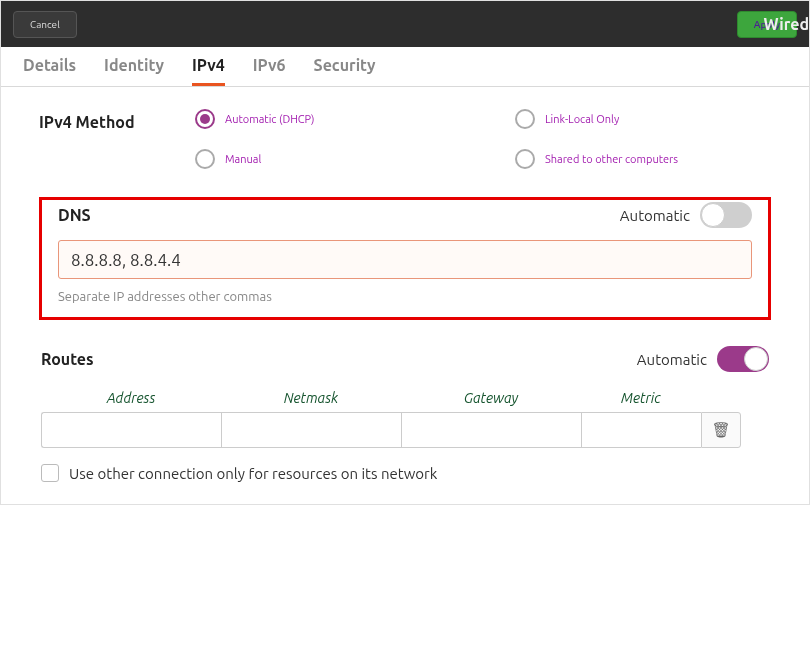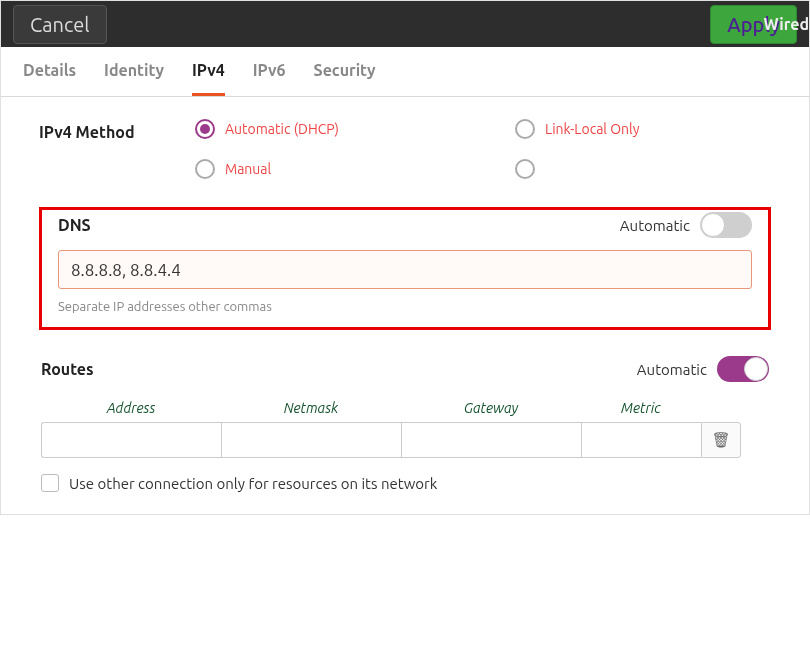--- a/index.html
+++ b/index.html
@@ -1,39 +1,39 @@
 <!DOCTYPE html>
 <html><head>
   <meta charset="utf-8">
   <style>
     * { box-sizing: border-box; margin: 0; padding: 0; font-family: Ubuntu, "Segoe UI", Arial, sans-serif; }
     body { background: #ffffff; width: 810px; }
     .window { width: 810px; border: 1px solid #e0e0e0; background: #fff; overflow: hidden; }
     
     .titlebar { background: #2d2d2d; height: 46px; display: flex; align-items: center; padding: 0 12px; position: relative; }
-    .title-btn { border-radius: 4px; padding: 7px 16px; font-size: 20px; cursor: pointer; }
+    .title-btn { border-radius: 4px; padding: 7px 16px; font-size: 10px; cursor: pointer; }
     .cancel-btn { background: #3a3a3a; border: 1px solid #555; color: #ddd; }
     .apply-btn { background: #3da63d; border: 1px solid #2e8a2e; color: #4c1d95; font-weight: 500; margin-left: auto; }
     .window-title { position: absolute; left: 0; right: 0; text-align: right; color: #eee; font-size: 16px; font-weight: 600; pointer-events: none; }
     
-    .tabs { border-bottom: 1px solid #d9d9d9; display: flex; padding: 0 22px; height: 50px; align-items: stretch; gap: 28px; }
+    .tabs { border-bottom: 1px solid #d9d9d9; display: flex; padding: 0 22px; height: 40px; align-items: stretch; gap: 28px; }
     .tab { display: flex; align-items: center; font-size: 16px; color: #888; border-bottom: 3px solid transparent; cursor: pointer; font-weight: 600; }
     .tab.active { color: #222; border-bottom-color: #e95420; }
     
     .content { padding: 22px 38px; }
     
     .method-row { display: flex; align-items: flex-start; gap: 46px; margin-bottom: 28px; }
     .method-label { font-weight: 700; font-size: 16px; color: #222; margin-top: 4px; min-width: 110px; }
     .radio-grid { display: grid; grid-template-columns: 320px 1fr; row-gap: 20px; flex: 1; }
     .radio-item { display: flex; align-items: center; gap: 10px; cursor: pointer; }
     .radio-outer { width: 20px; height: 20px; border-radius: 50%; border: 2px solid #aaa; display: flex; align-items: center; justify-content: center; }
     .radio-item.selected .radio-outer { border-color: #9b3a8a; }
     .radio-inner { width: 10px; height: 10px; border-radius: 50%; }
     .radio-item.selected .radio-inner { background: #9b3a8a; }
-    .radio-text { font-size: 14px; color: #ef4444; }
+    .radio-text { font-size: 11px; color: #a21caf; }
     
     .highlight-box { border: 3px solid #e60000; padding: 2px 16px 14px; margin-bottom: 26px; }
     
     .section-header { display: flex; align-items: center; justify-content: space-between; margin-bottom: 12px; }
     .section-title { font-weight: 700; font-size: 16px; color: #222; }
     .toggle-wrap { display: flex; align-items: center; gap: 10px; }
     .toggle-label { font-size: 15px; color: #333; }
     .toggle { width: 52px; height: 26px; border-radius: 13px; position: relative; cursor: pointer; }
     .toggle.off { background: #cfcfcf; }
     .toggle.on { background: #9b3a8a; }
@@ -96,20 +96,21 @@
         <div class="radio-item">
           <div class="radio-outer">
               <div class="radio-inner"></div>
             </div>
           <span class="radio-text">Manual</span>
         </div>
         <div class="radio-item">
           <div class="radio-outer">
               <div class="radio-inner"></div>
             </div>
+          <span class="radio-text">Shared to other computers</span>
         </div>
       </div>
     </div>
 
     <div class="highlight-box">
       <div class="section-header">
         <div class="section-title">DNS</div>
         <div class="toggle-wrap">
           <span class="toggle-label">Automatic</span>
           <div class="toggle off">

